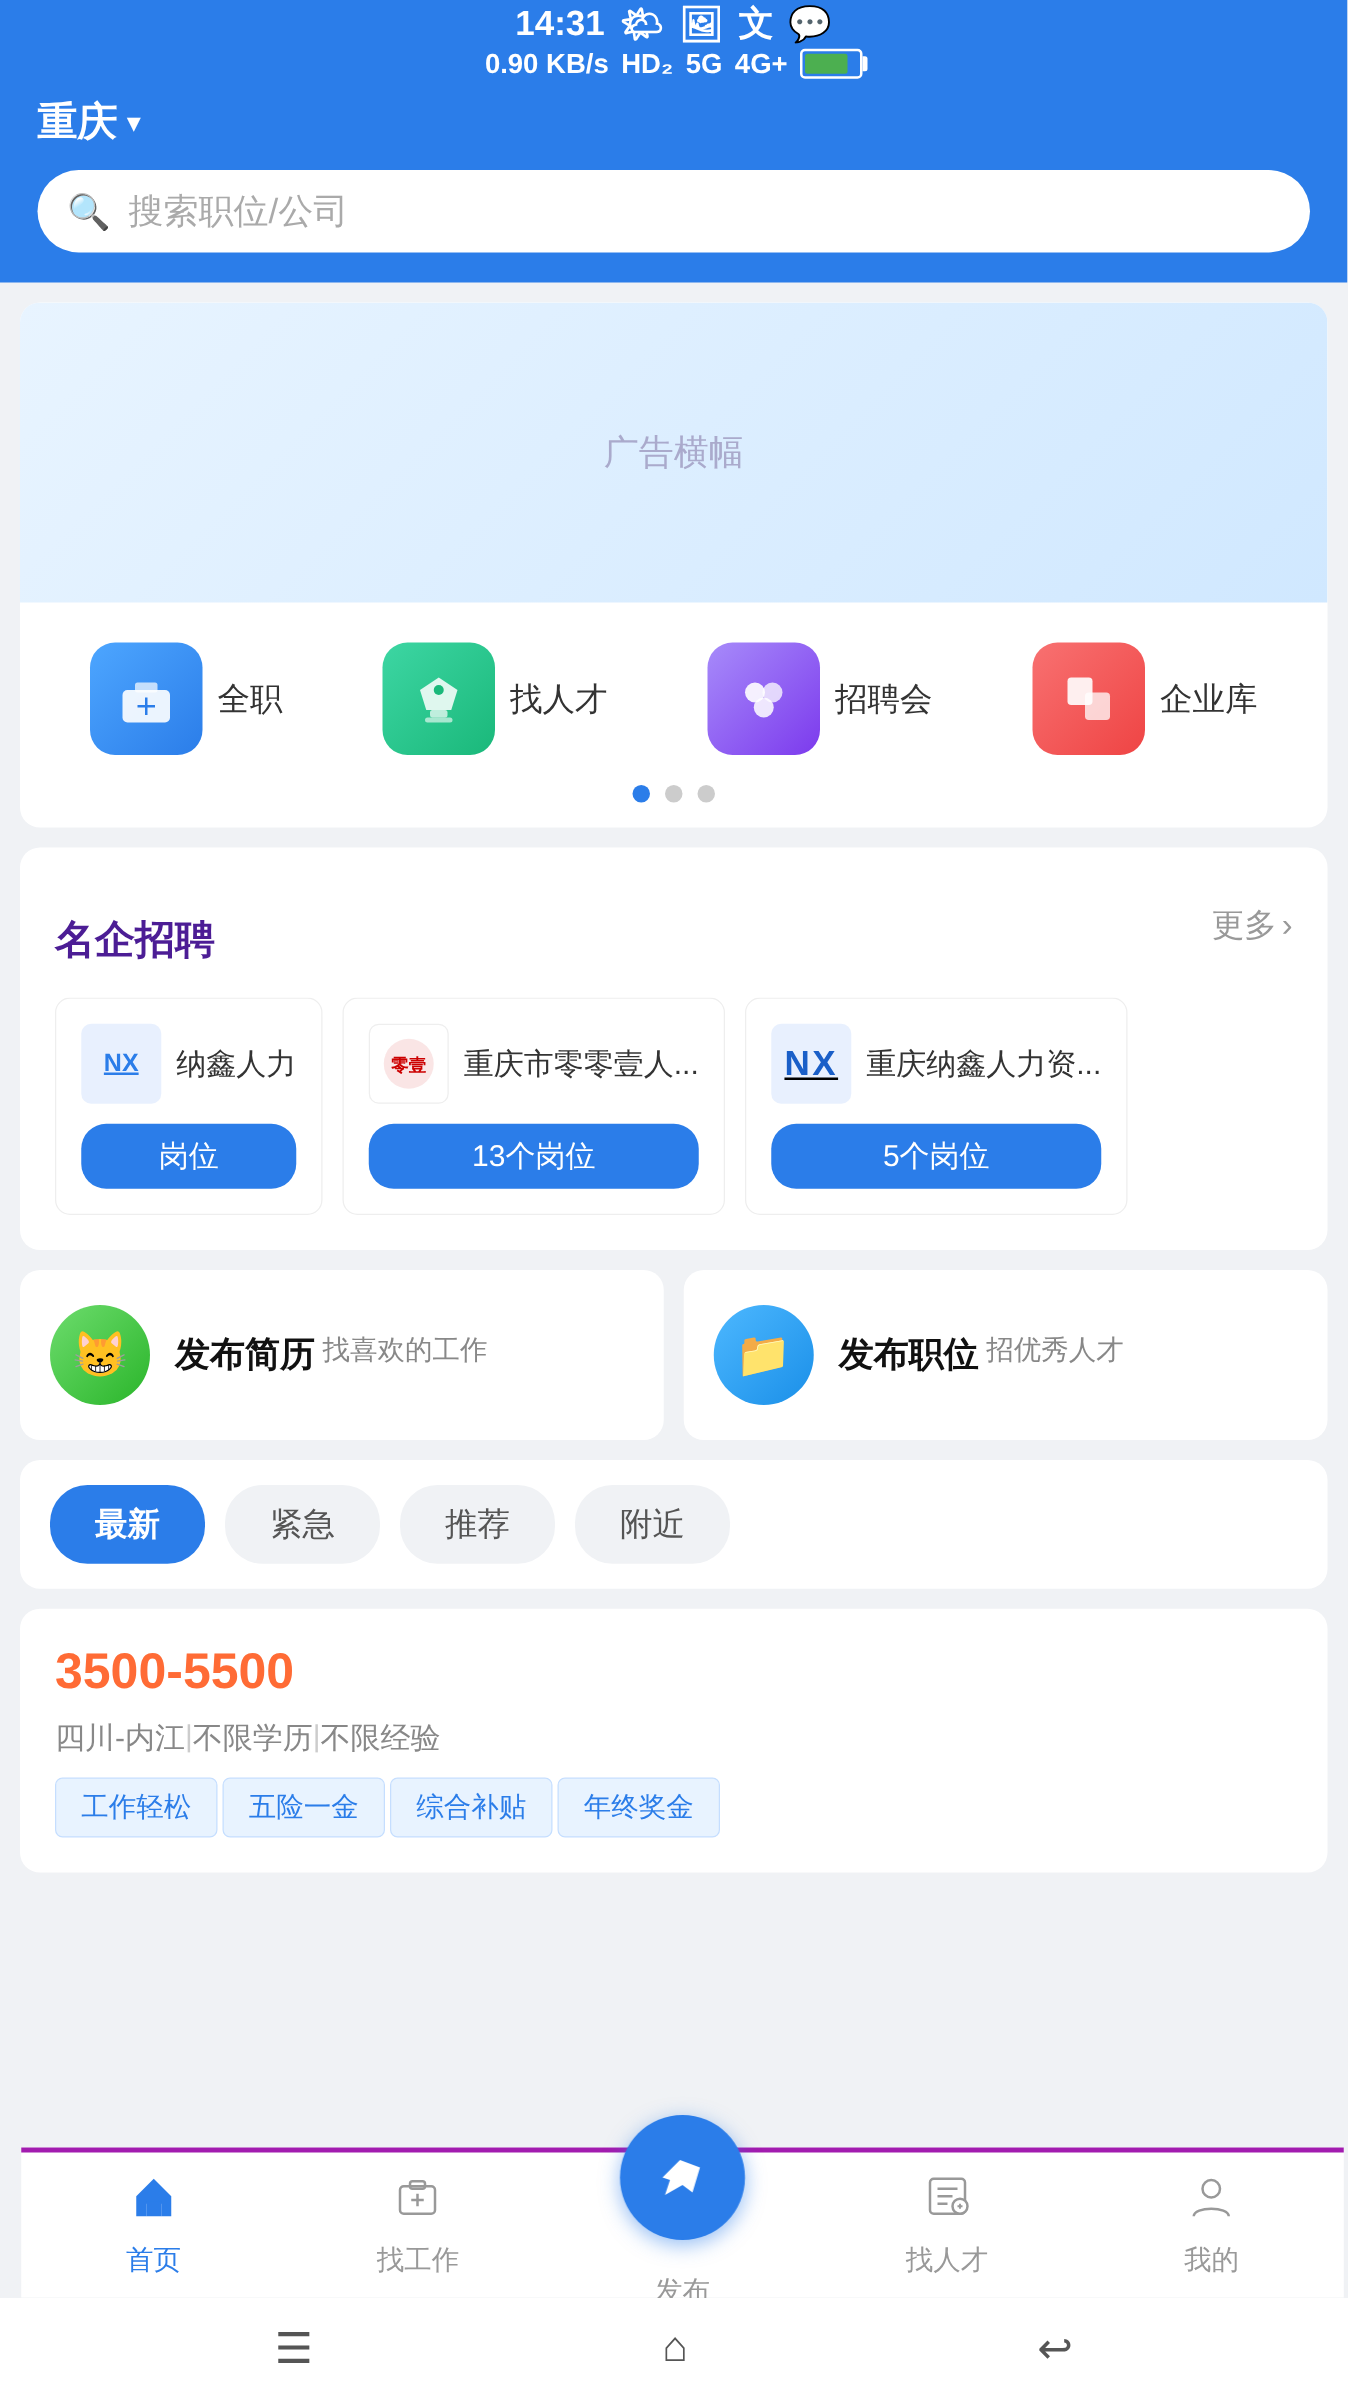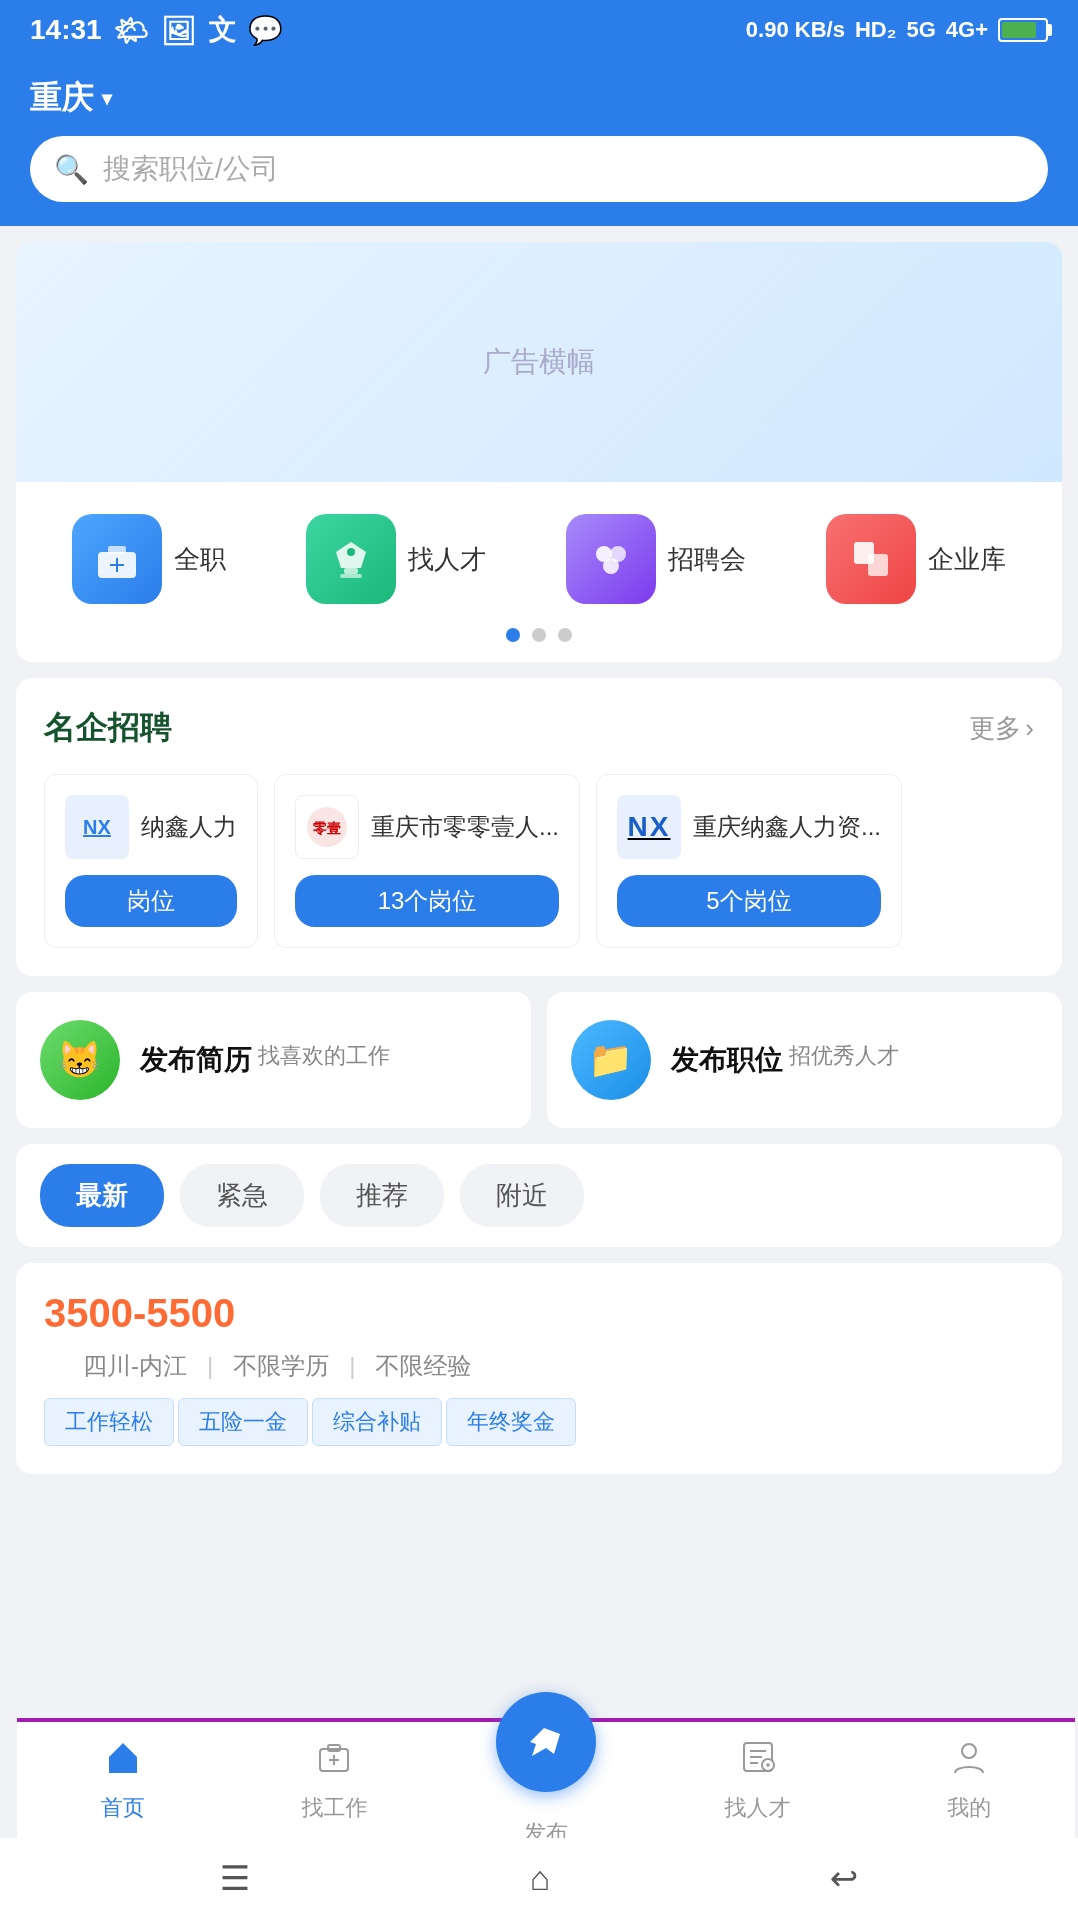--- a/index.html
+++ b/index.html
@@ -17,20 +17,21 @@
     .status-bar {
       background: #2b7de9;
       height: 60px;
       display: flex;
       align-items: center;
       justify-content: space-between;
       padding: 0 30px;
       color: white;
       font-size: 28px;
       font-weight: 600;
+      flex-direction: column;
     }
     .status-left { display: flex; align-items: center; gap: 12px; }
     .status-right { display: flex; align-items: center; gap: 10px; font-size: 22px; }
     .battery-icon {
       width: 50px; height: 24px; border: 2px solid white; border-radius: 4px; position: relative; display: inline-flex; align-items: center; padding: 2px;
     }
     .battery-fill { background: #4caf50; height: 100%; width: 80%; border-radius: 2px; }
     .battery-tip { width: 4px; height: 12px; background: white; border-radius: 0 2px 2px 0; position: absolute; right: -6px; top: 50%; transform: translateY(-50%); }
 
     
@@ -78,21 +79,21 @@
     .dot { width: 14px; height: 14px; border-radius: 50%; background: #ccc; }
     .dot.active { background: #2b7de9; }
 
     
     .section {
       background: white; margin: 16px 16px 0; border-radius: 16px; padding: 28px;
     }
     .section-header {
       display: flex; justify-content: space-between; align-items: center; margin-bottom: 24px;
     }
-    .section-title { font-size: 32px; font-weight: bold; color: #14532d; }
+    .section-title { font-size: 32px; font-weight: bold; color: #4c1d95; margin-top: 24px; }
     .section-more { color: #999; font-size: 26px; display: flex; align-items: center; gap: 4px; cursor: pointer; }
 
     
     .company-list { display: flex; gap: 16px; overflow-x: auto; }
     .company-card {
       min-width: 280px; border: 1px solid #eee; border-radius: 12px; padding: 20px; display: flex; flex-direction: column; gap: 16px;
     }
     .company-name { font-size: 24px; color: #333; white-space: nowrap; overflow: hidden; text-overflow: ellipsis; max-width: 220px; }
     .company-logo-row { display: flex; align-items: center; gap: 12px; }
     .company-logo {
@@ -121,21 +122,21 @@
     .filter-tab {
       padding: 14px 36px; border-radius: 30px; font-size: 26px; cursor: pointer; border: none; background: #f0f2f5; color: #555;
     }
     .filter-tab.active { background: #2b7de9; color: white; font-weight: bold; }
 
     
     .job-section { background: white; margin: 16px 16px 0; border-radius: 16px; padding: 28px; }
     .job-title-row { display: flex; justify-content: space-between; align-items: center; margin-bottom: 14px; }
     .job-title { font-size: 34px; font-weight: bold; color: #111; }
     .job-salary { font-size: 40px; font-weight: bold; color: #ff6b35; }
-    .job-meta { display: flex; align-items: center; gap: 20px; font-size: 24px; color: #888; margin-bottom: 16px; margin-left: 39px; }
+    .job-meta { display: flex; align-items: center; gap: 0; font-size: 24px; color: #888; margin-bottom: 16px; }
     .job-meta-sep { color: #ccc; }
     .job-tags { display: flex; gap: 4px; flex-wrap: wrap; }
     .job-tag {
       padding: 8px 20px; border-radius: 6px; font-size: 22px; color: #2b7de9; background: #e8f3ff; border: 1px solid #c5deff;
     }
 
     
     .bottom-nav {
       position: fixed; bottom: 80px; left: 17px; width: 1058px; background: white; border-top: 4px solid #a21caf; display: flex; align-items: center; height: 120px;
     }

